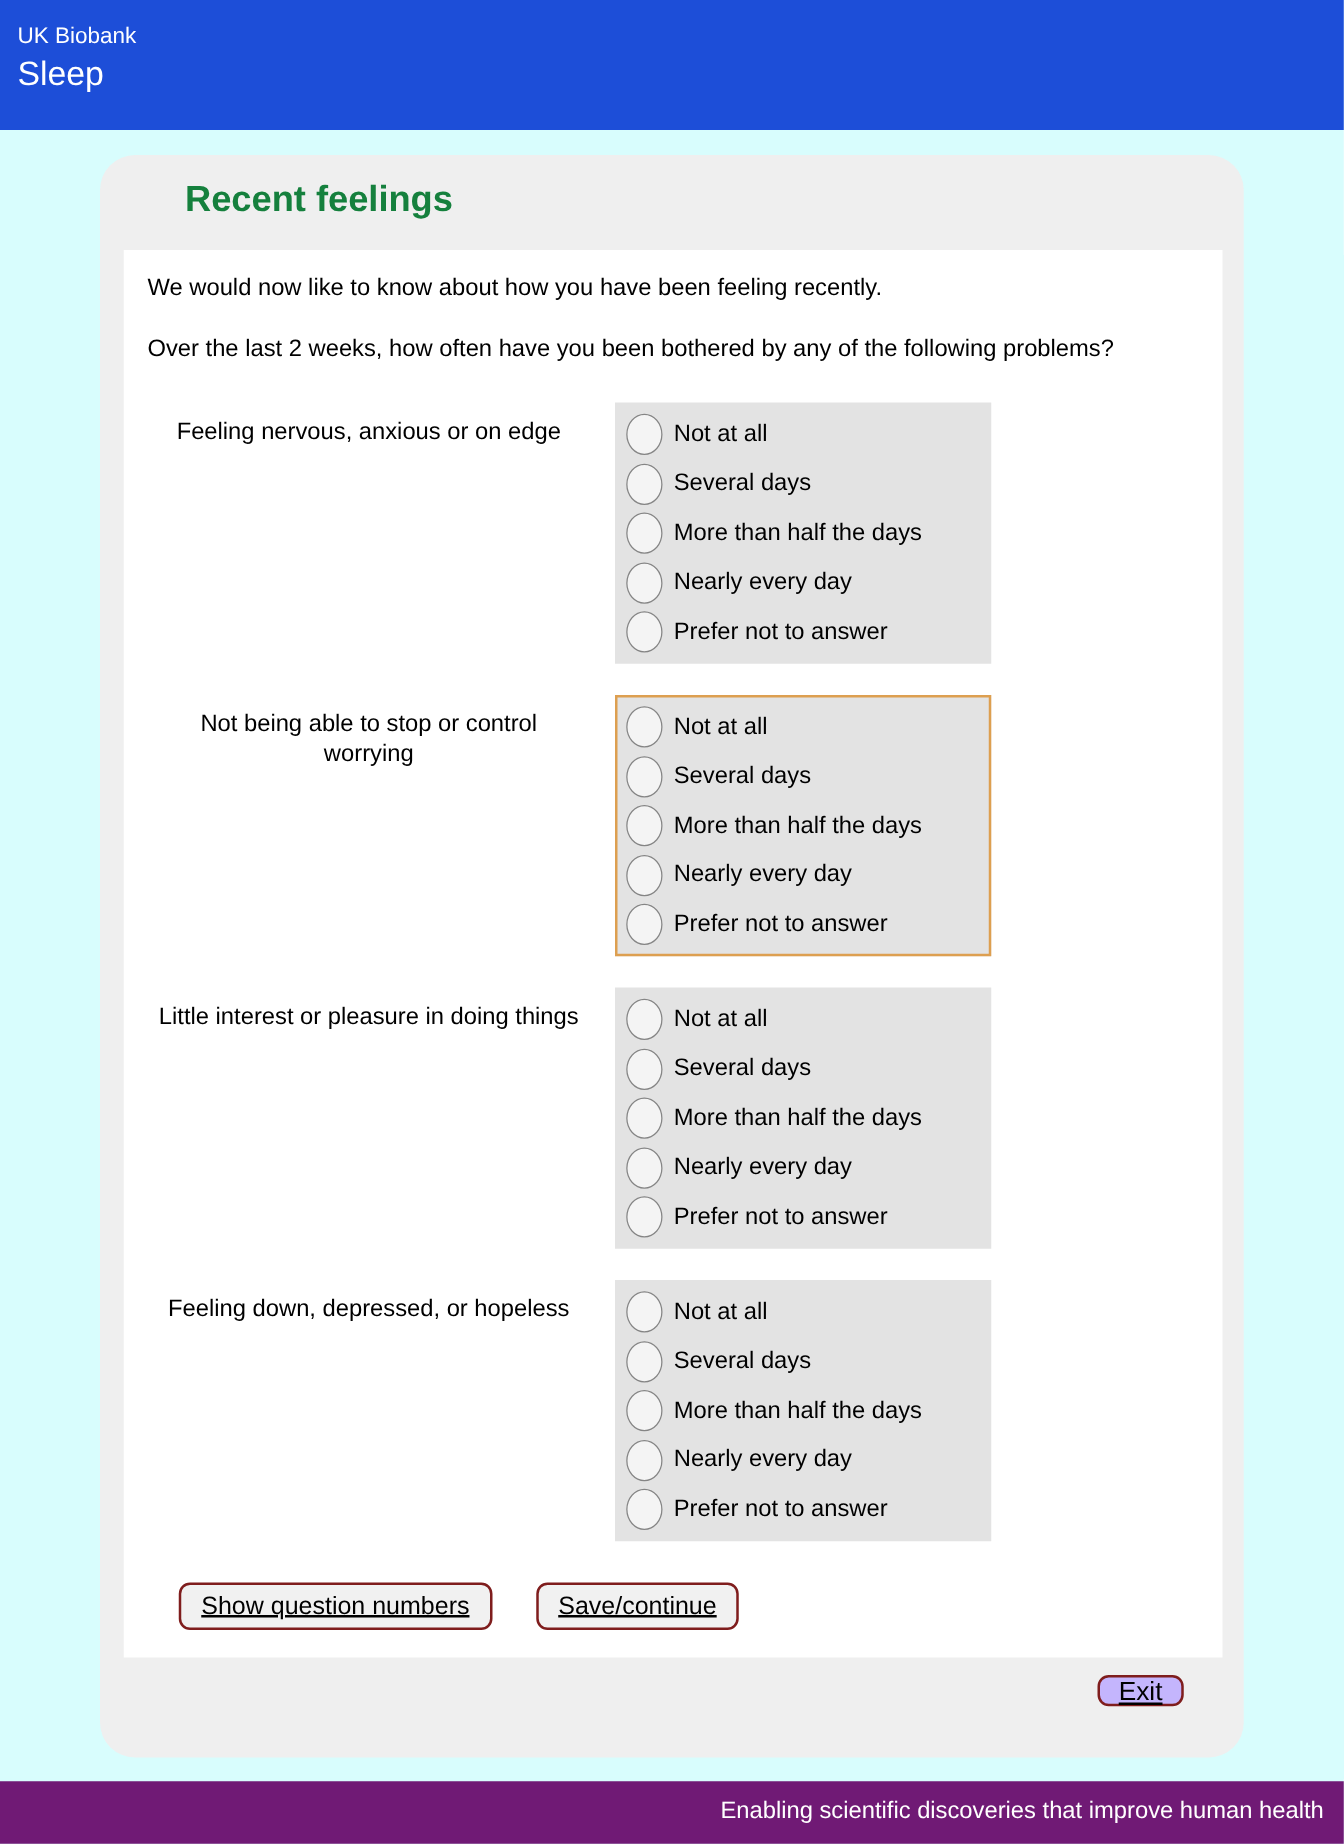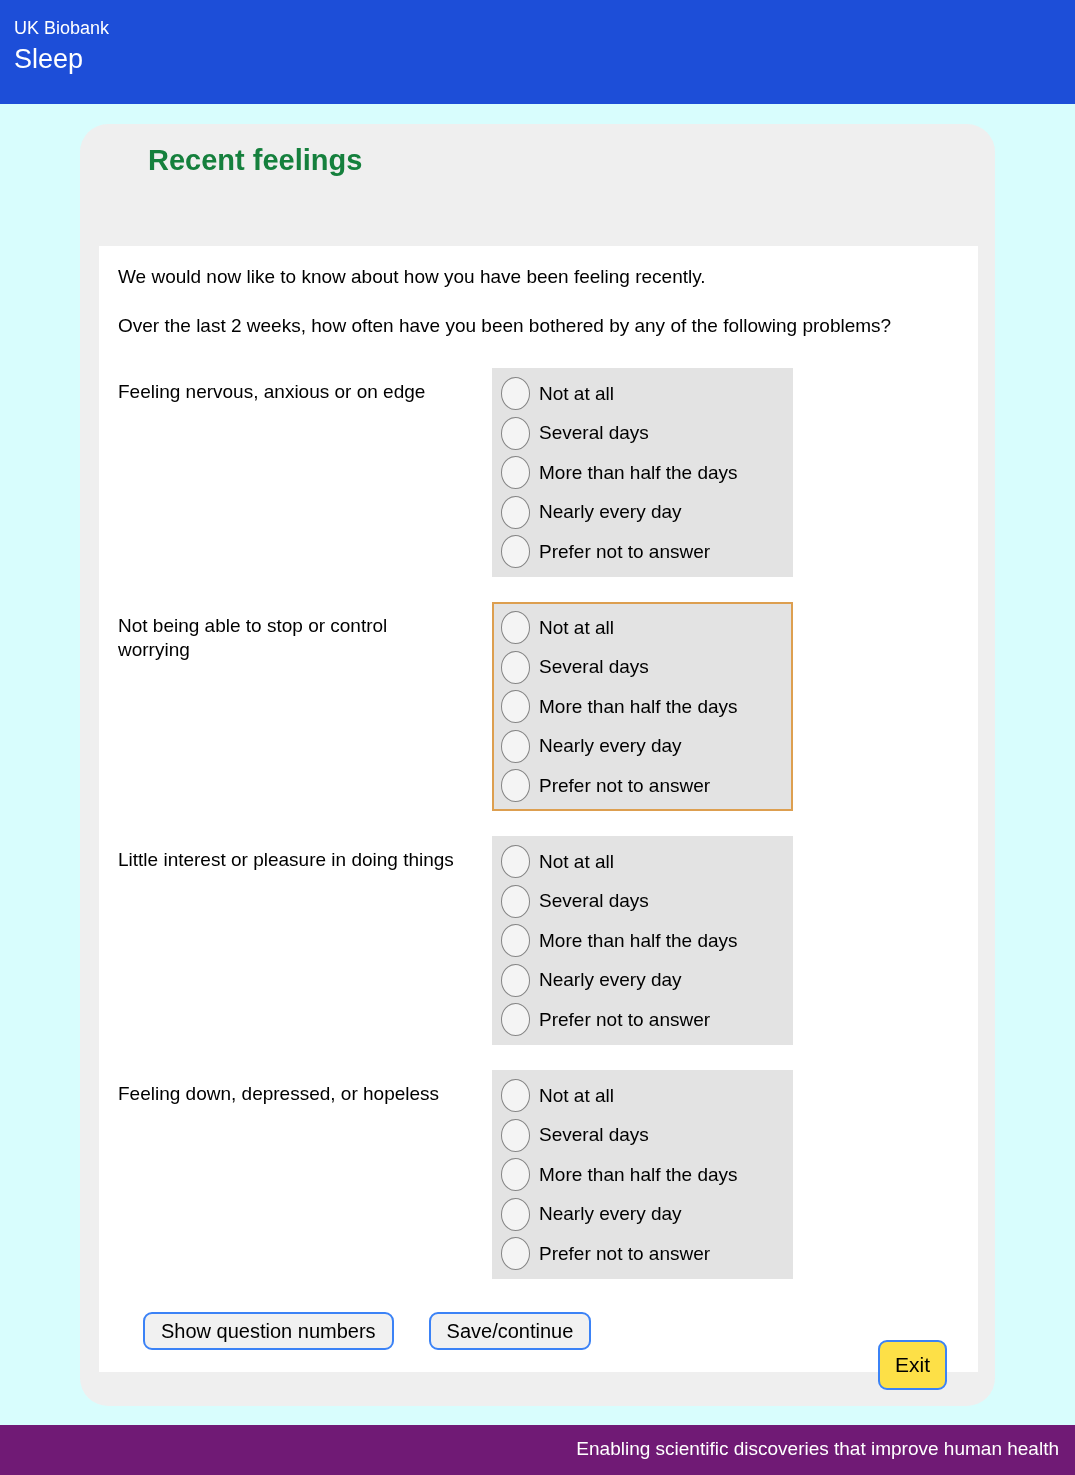--- a/index.html
+++ b/index.html
@@ -55,33 +55,33 @@
   .page-title {
     position: absolute; left: 68px; top: 20px;
     font-size: 29px; font-weight: bold;
     color: #15803d;
   }
   .panel {
     position: absolute; left: 19px; top: 76px;
     width: 879px; height: 1126px;
     background: #ffffff;
     padding: 20px 19px;
-    margin-top: 46px;
   }
   .intro { font-size: 19px; margin: 0 0 27px 0; }
   .intro.second { margin-bottom: 31px; }
 
   .q-row { display: flex; margin-bottom: 25px; }
   .q-label {
     width: 374px;
     padding: 12px 20px 0 0;
     font-size: 19px;
     line-height: 1.25;
     white-space: pre-line;
     flex: 0 0 auto;
+    text-align: center;
   }
   .opt-box {
     width: 301px; height: 209px;
     background: #e3e3e3;
     border: 2px solid transparent;
     padding: 4px 0 0 7px;
     flex: 0 0 auto;
   }
   .opt-box.highlight { border-color: #dd9f50; }
   .opt-row { height: 39.5px; display: flex; align-items: center; }
@@ -93,31 +93,32 @@
     flex: 0 0 auto;
   }
   .opt-label { font-size: 19px; margin-left: 9px; text-align: right; }
 
   .btn-row { margin: 33px 0 0 25px; display: flex; gap: 35px; }
   .btn {
     font-family: inherit;
     font-size: 20px;
     color: #000;
     background: #f1f1f1;
-    border: 2px solid #3b82f6;
+    border: 2px solid #7f1d1d;
     border-radius: 9px;
     height: 38px;
     padding: 0 16px;
     cursor: pointer;
+    text-decoration: underline;
   }
   .exit-wrap { position: absolute; right: 48px; top: 1216px; }
   .btn.exit {
-    background: #fde047;
+    background: #c4b5fd;
     font-size: 21px;
-    height: 50px;
+    height: 25px;
     padding: 0 15px;
   }
 
   
   .footer {
     position: absolute; left: 0; top: 1425px;
     width: 1075px; height: 50px;
     background: #701a75;
     color: #fff;
     font-size: 19px;

